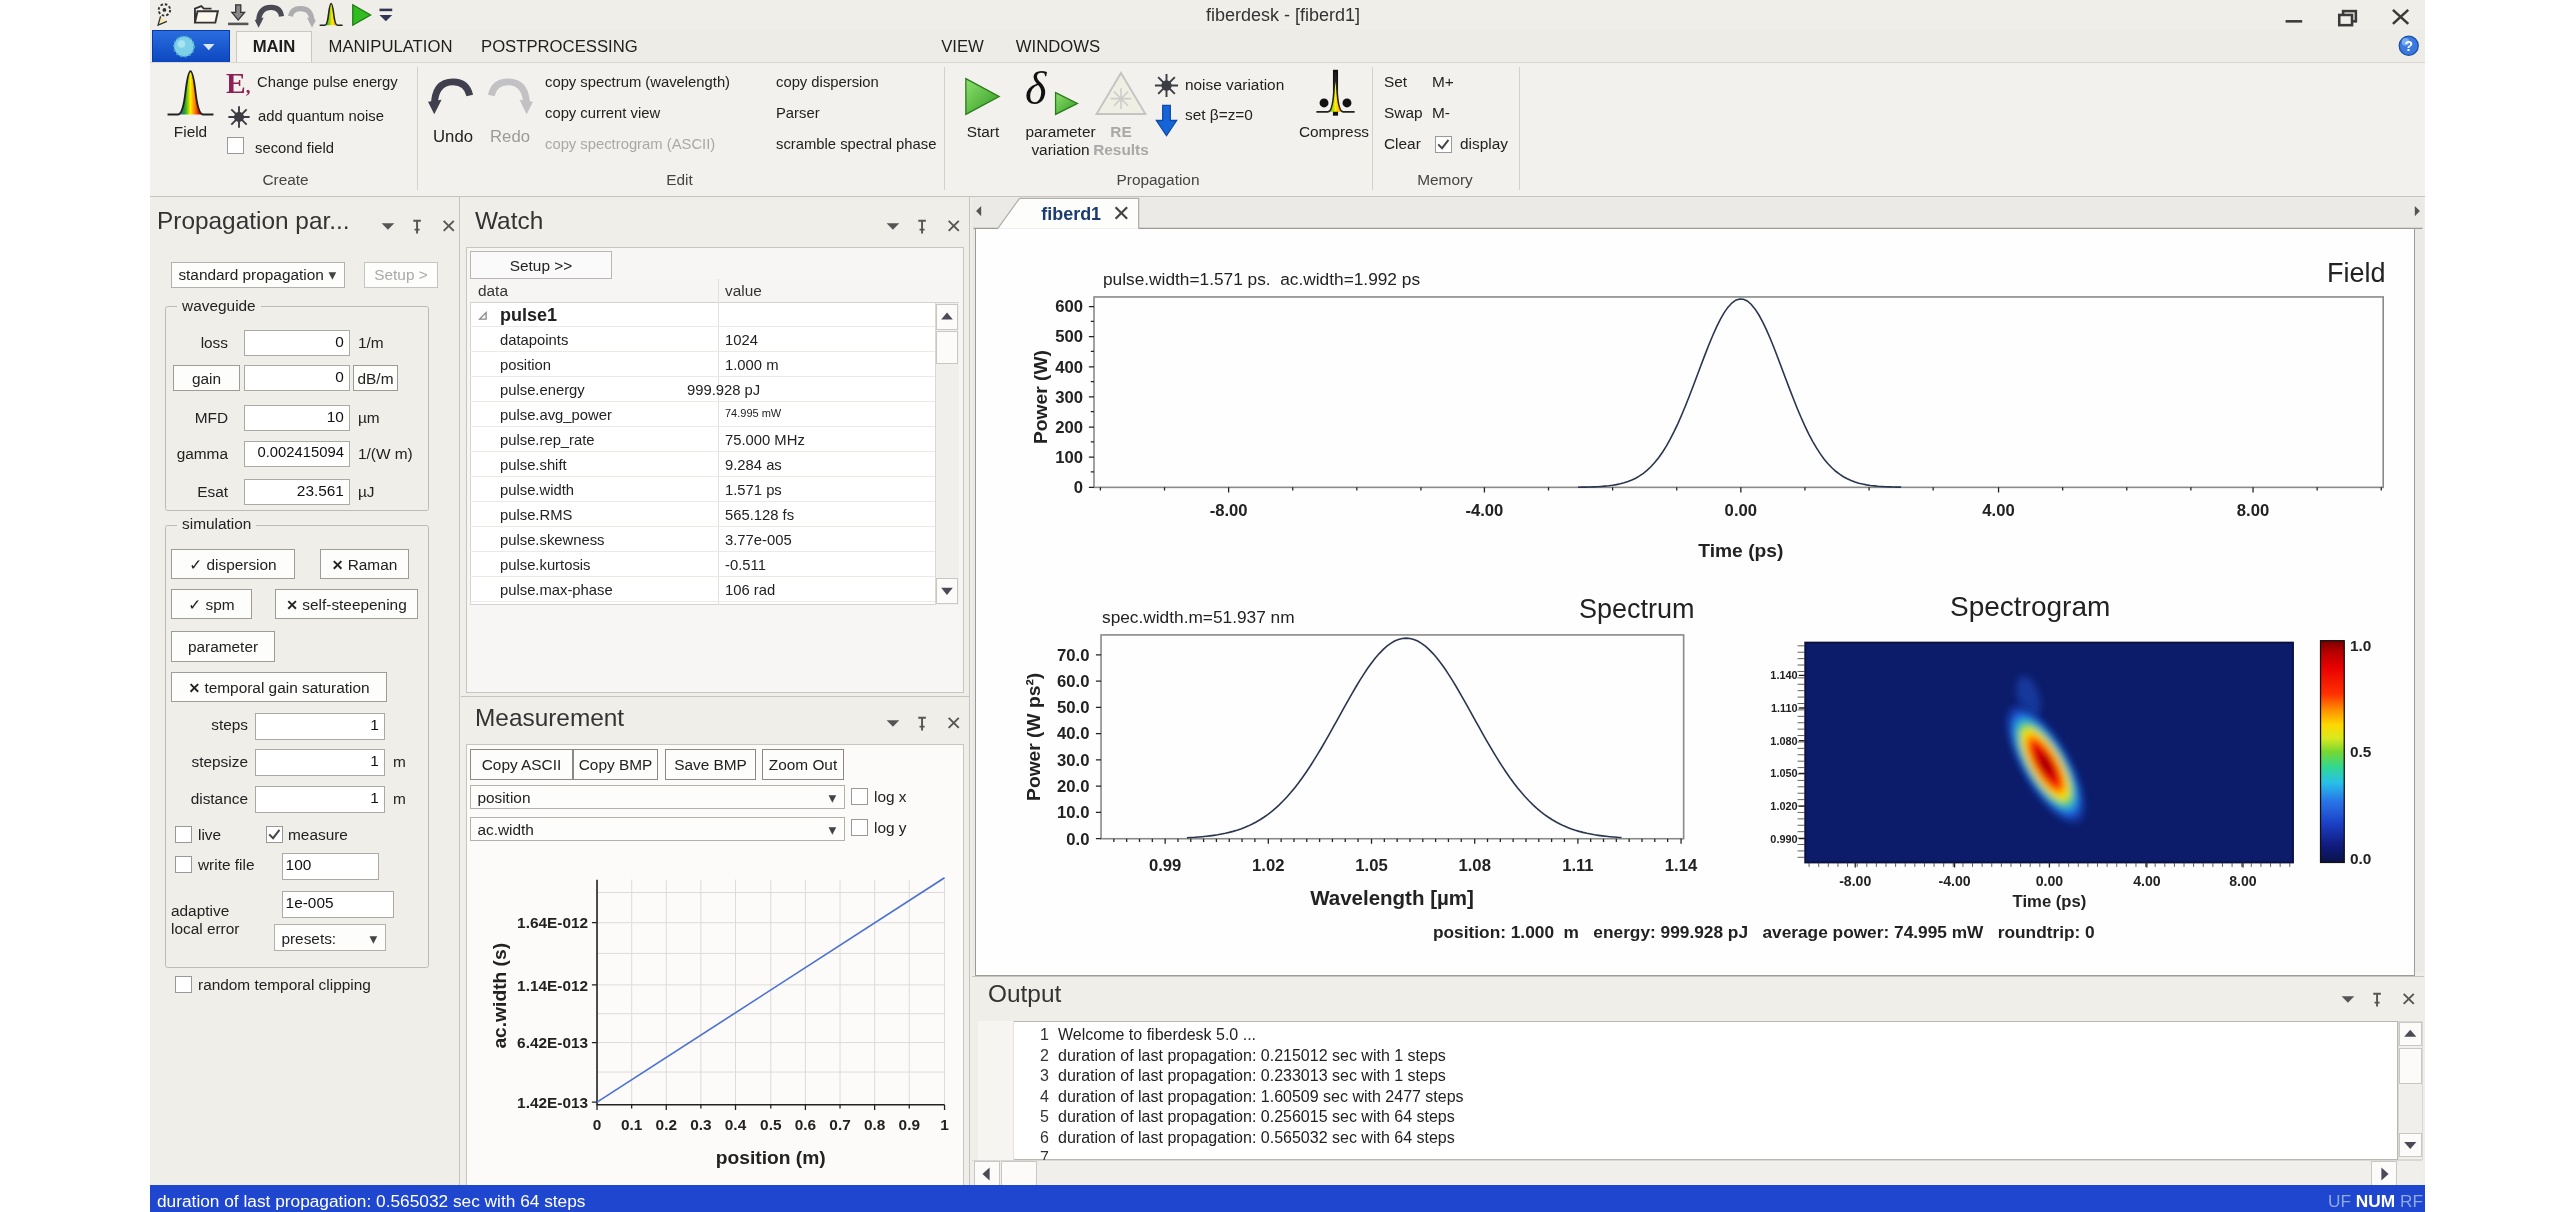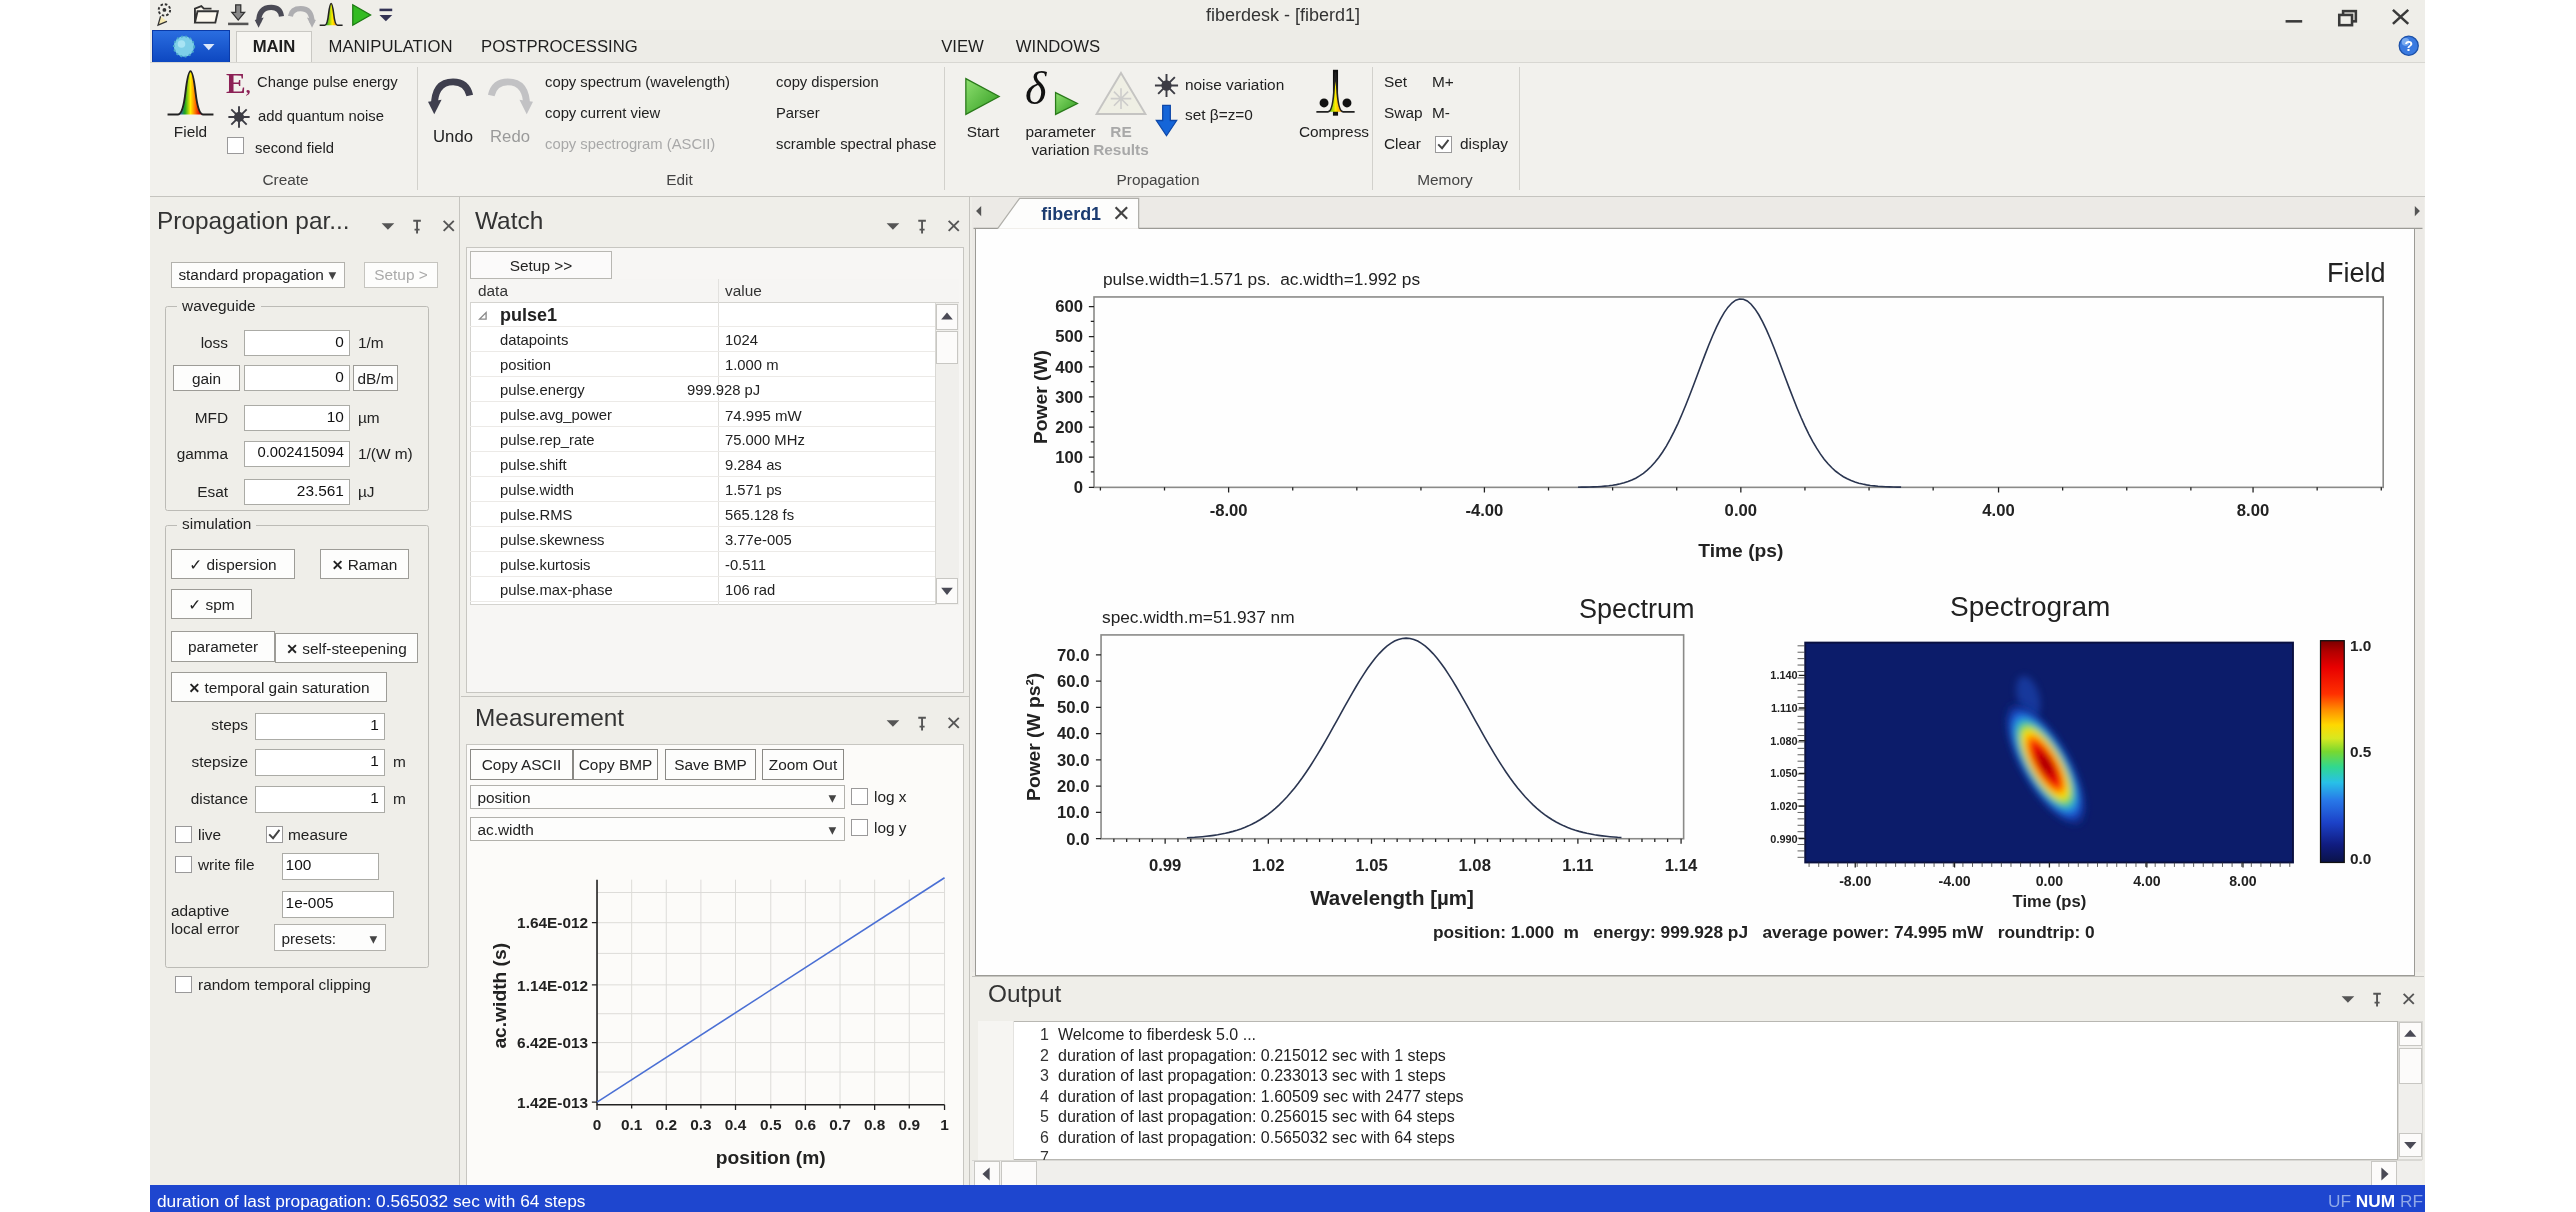--- a/index.html
+++ b/index.html
@@ -253,21 +253,21 @@
   <div class="lbl" style="left:358px;top:445px;">1/(W m)</div>
   <div class="lbl" style="left:173px;top:483px;width:55px;text-align:right;">Esat</div>
   <div class="inp" style="left:244px;top:479px;width:106px;height:26px;">23.561</div>
   <div class="lbl" style="left:358px;top:483px;">µJ</div>
 
   <div class="gb" style="left:165px;top:525px;width:264px;height:443px;"></div>
   <div class="gbl" style="left:177px;top:516px;">simulation</div>
   <div class="btnw" style="left:171px;top:549px;width:124px;height:29.5px;padding-top:5.8px;"><span style="color:#222;">✓</span> dispersion</div>
   <div class="btnw" style="left:320px;top:549px;width:89px;height:29.5px;padding-top:5.8px;"><b style="font-size:14px;">✕</b> Raman</div>
   <div class="btnw" style="left:171px;top:589px;width:81px;height:29.5px;padding-top:5.8px;"><span style="color:#222;">✓</span> spm</div>
-  <div class="btnw" style="left:275px;top:589px;width:143px;height:29.5px;padding-top:5.8px;margin-top:44px;"><b style="font-size:14px;">✕</b> self-steepening</div>
+  <div class="btnw" style="left:275px;top:589px;width:143px;height:29.5px;padding-top:5.8px;"><b style="font-size:14px;">✕</b> self-steepening</div>
   <div class="btnw" style="left:171px;top:631px;width:104px;height:31px;padding-top:6.4px;">parameter</div>
   <div class="btnw" style="left:171px;top:672px;width:216px;height:30px;padding-top:5.8px;"><b style="font-size:14px;">✕</b> temporal gain saturation</div>
   <div class="lbl" style="left:184px;top:716px;width:64px;text-align:right;">steps</div>
   <div class="inp" style="left:255px;top:713px;width:130px;height:27px;">1</div>
   <div class="lbl" style="left:184px;top:753px;width:64px;text-align:right;">stepsize</div>
   <div class="inp" style="left:255px;top:749px;width:130px;height:27px;">1</div>
   <div class="lbl" style="left:393px;top:753px;">m</div>
   <div class="lbl" style="left:163px;top:790px;width:85px;text-align:right;">distance</div>
   <div class="inp" style="left:255px;top:786px;width:130px;height:27px;">1</div>
   <div class="lbl" style="left:393px;top:790px;">m</div>
@@ -314,21 +314,21 @@
   <div class="abs" style="left:500px;top:332px;font-size:14.8px;color:#222;">datapoints</div>
   <div class="abs" style="left:725px;top:332px;font-size:14.8px;color:#222;">1024</div>
   <div class="abs" style="left:470px;top:352px;width:489px;height:25px;border-bottom:0.6px solid #eceae7;box-sizing:border-box;"></div>
   <div class="abs" style="left:500px;top:357px;font-size:14.8px;color:#222;">position</div>
   <div class="abs" style="left:725px;top:357px;font-size:14.8px;color:#222;">1.000  m</div>
   <div class="abs" style="left:470px;top:377px;width:489px;height:25px;border-bottom:0.6px solid #eceae7;box-sizing:border-box;"></div>
   <div class="abs" style="left:500px;top:382px;font-size:14.8px;color:#222;">pulse.energy</div>
   <div class="abs" style="left:687px;top:382px;font-size:14.8px;color:#222;">999.928 pJ</div>
   <div class="abs" style="left:470px;top:402px;width:489px;height:25px;border-bottom:0.6px solid #eceae7;box-sizing:border-box;"></div>
   <div class="abs" style="left:500px;top:407px;font-size:14.8px;color:#222;">pulse.avg_power</div>
-  <div class="abs" style="left:725px;top:407px;font-size:15px;color:#222;">74.995 mW</div>
+  <div class="abs" style="left:725px;top:407px;font-size:11px;color:#222;">74.995 mW</div>
   <div class="abs" style="left:470px;top:427px;width:489px;height:25px;border-bottom:0.6px solid #eceae7;box-sizing:border-box;"></div>
   <div class="abs" style="left:500px;top:432px;font-size:14.8px;color:#222;">pulse.rep_rate</div>
   <div class="abs" style="left:725px;top:432px;font-size:14.8px;color:#222;">75.000 MHz</div>
   <div class="abs" style="left:470px;top:452px;width:489px;height:25px;border-bottom:0.6px solid #eceae7;box-sizing:border-box;"></div>
   <div class="abs" style="left:500px;top:457px;font-size:14.8px;color:#222;">pulse.shift</div>
   <div class="abs" style="left:725px;top:457px;font-size:14.8px;color:#222;">9.284 as</div>
   <div class="abs" style="left:470px;top:477px;width:489px;height:25px;border-bottom:0.6px solid #eceae7;box-sizing:border-box;"></div>
   <div class="abs" style="left:500px;top:482px;font-size:14.8px;color:#222;">pulse.width</div>
   <div class="abs" style="left:725px;top:482px;font-size:14.8px;color:#222;">1.571 ps</div>
   <div class="abs" style="left:470px;top:502px;width:489px;height:25px;border-bottom:0.6px solid #eceae7;box-sizing:border-box;"></div>

